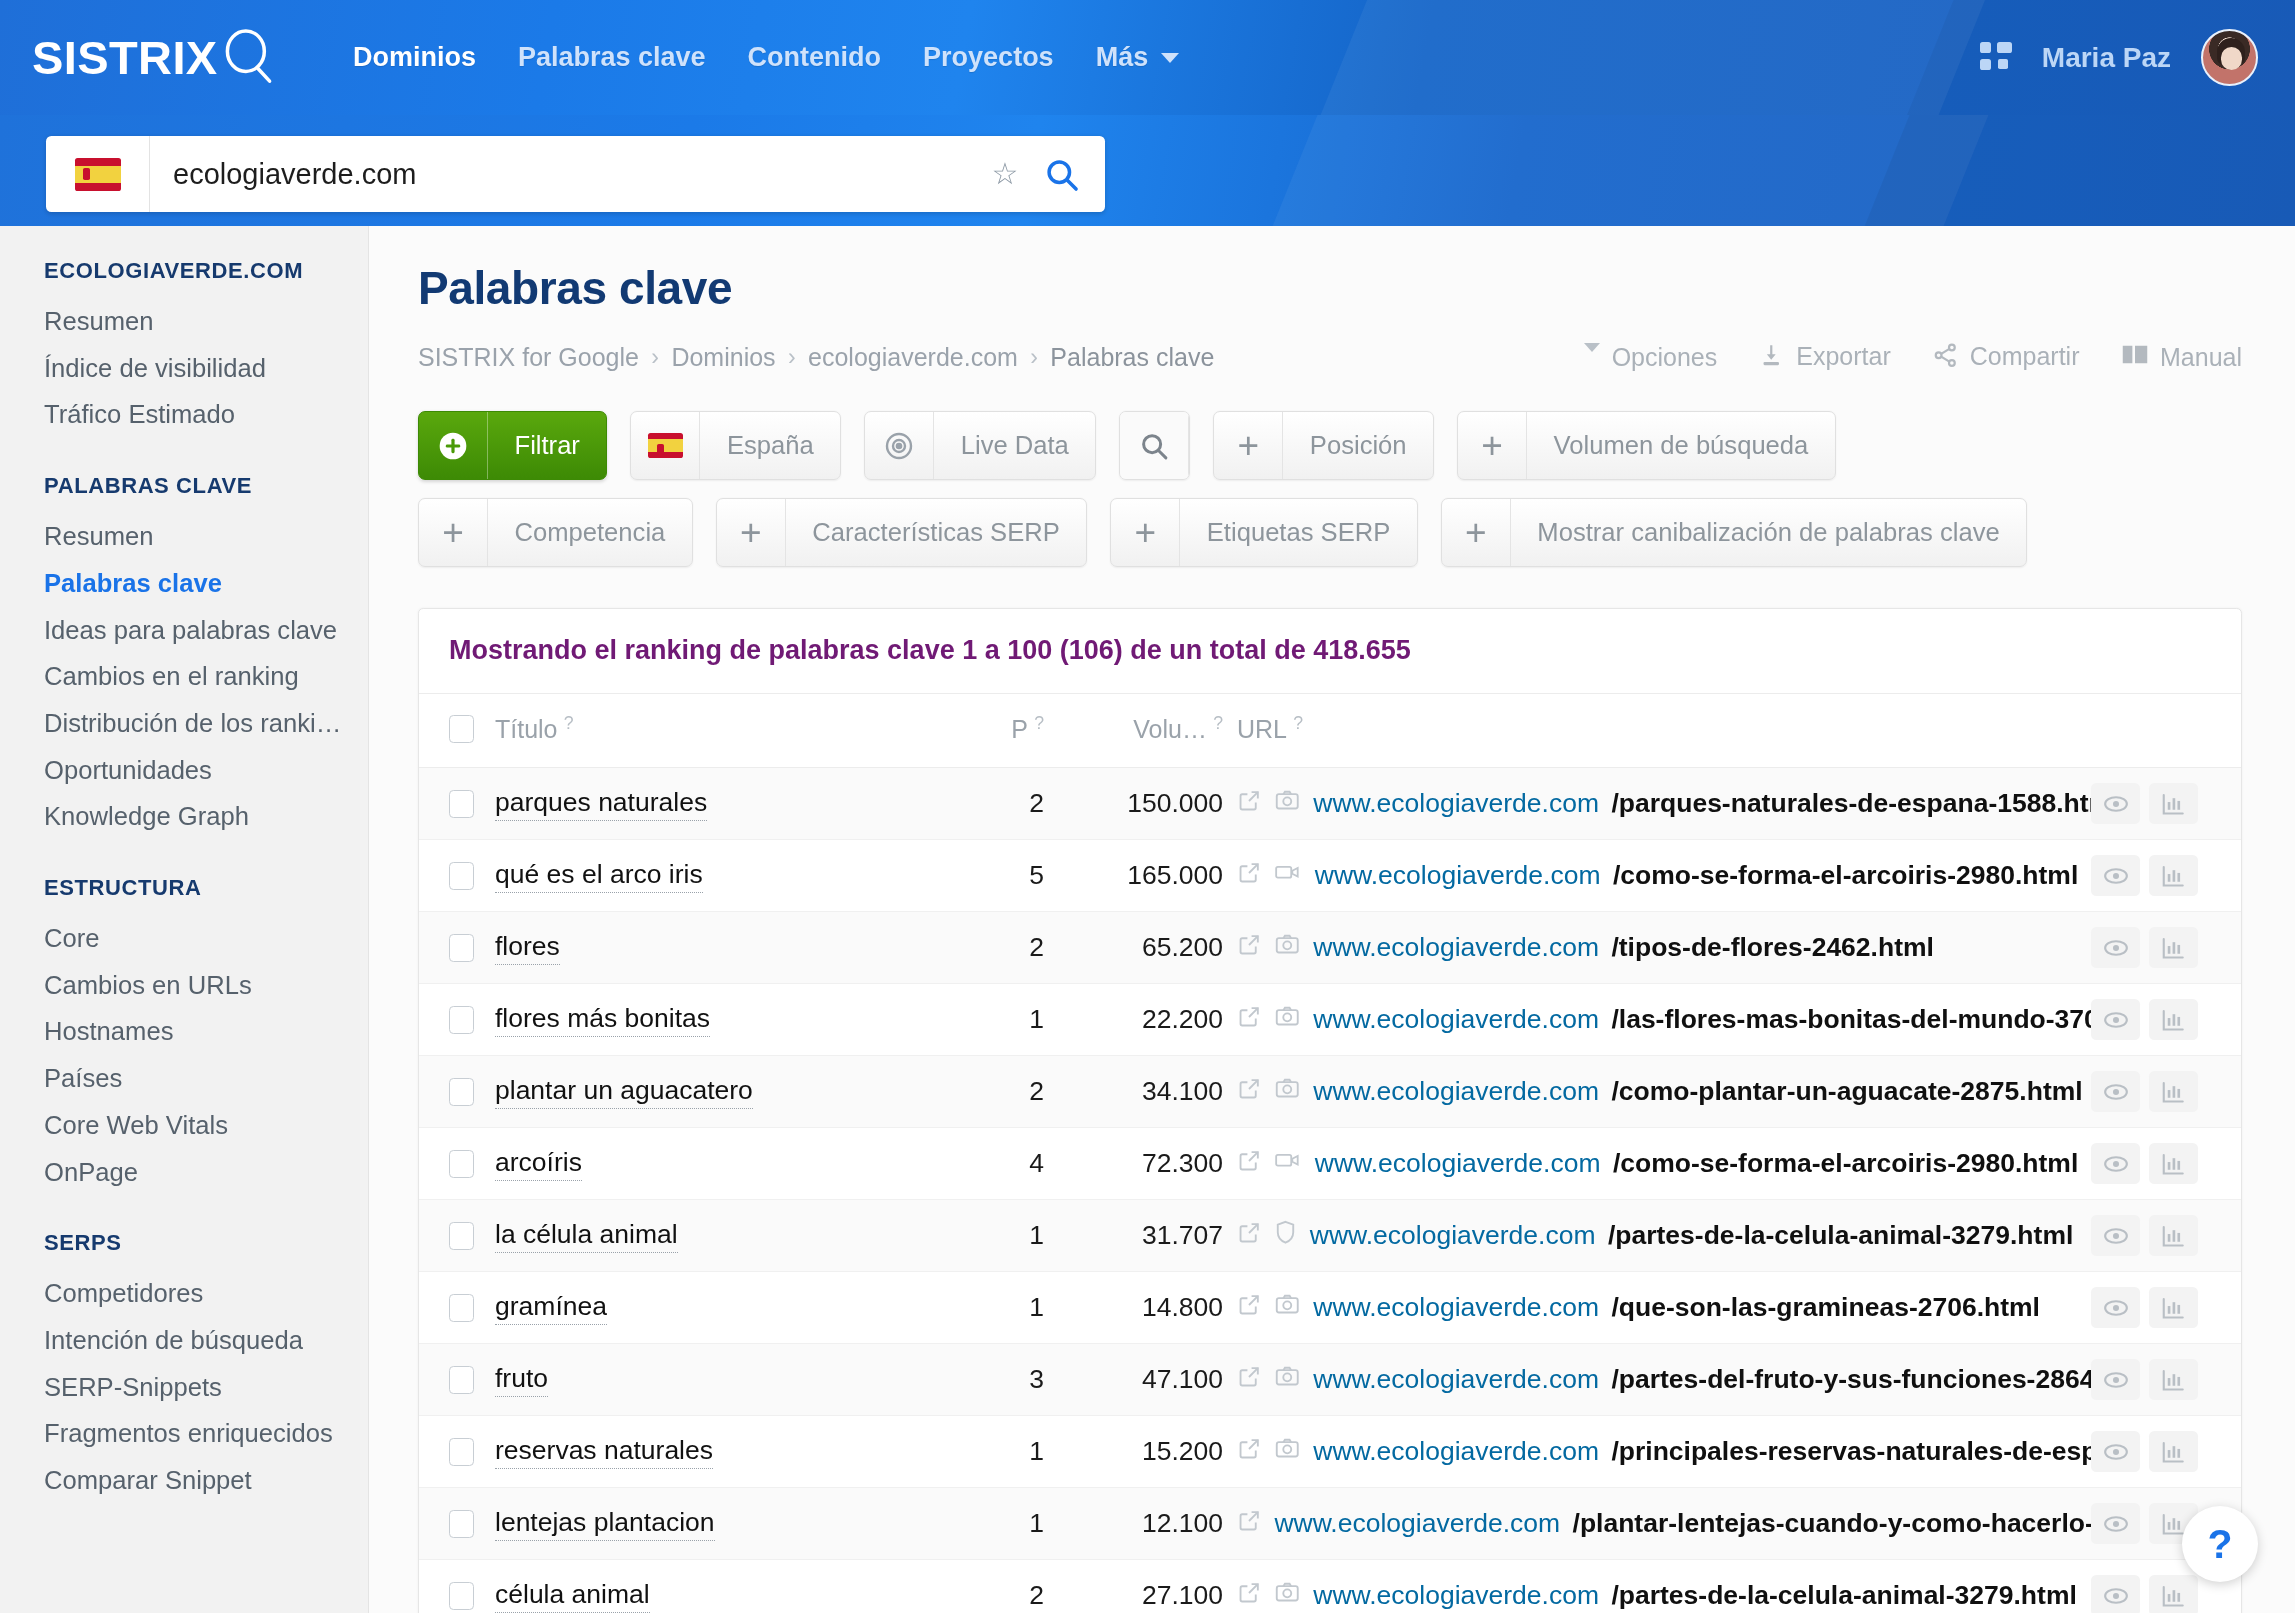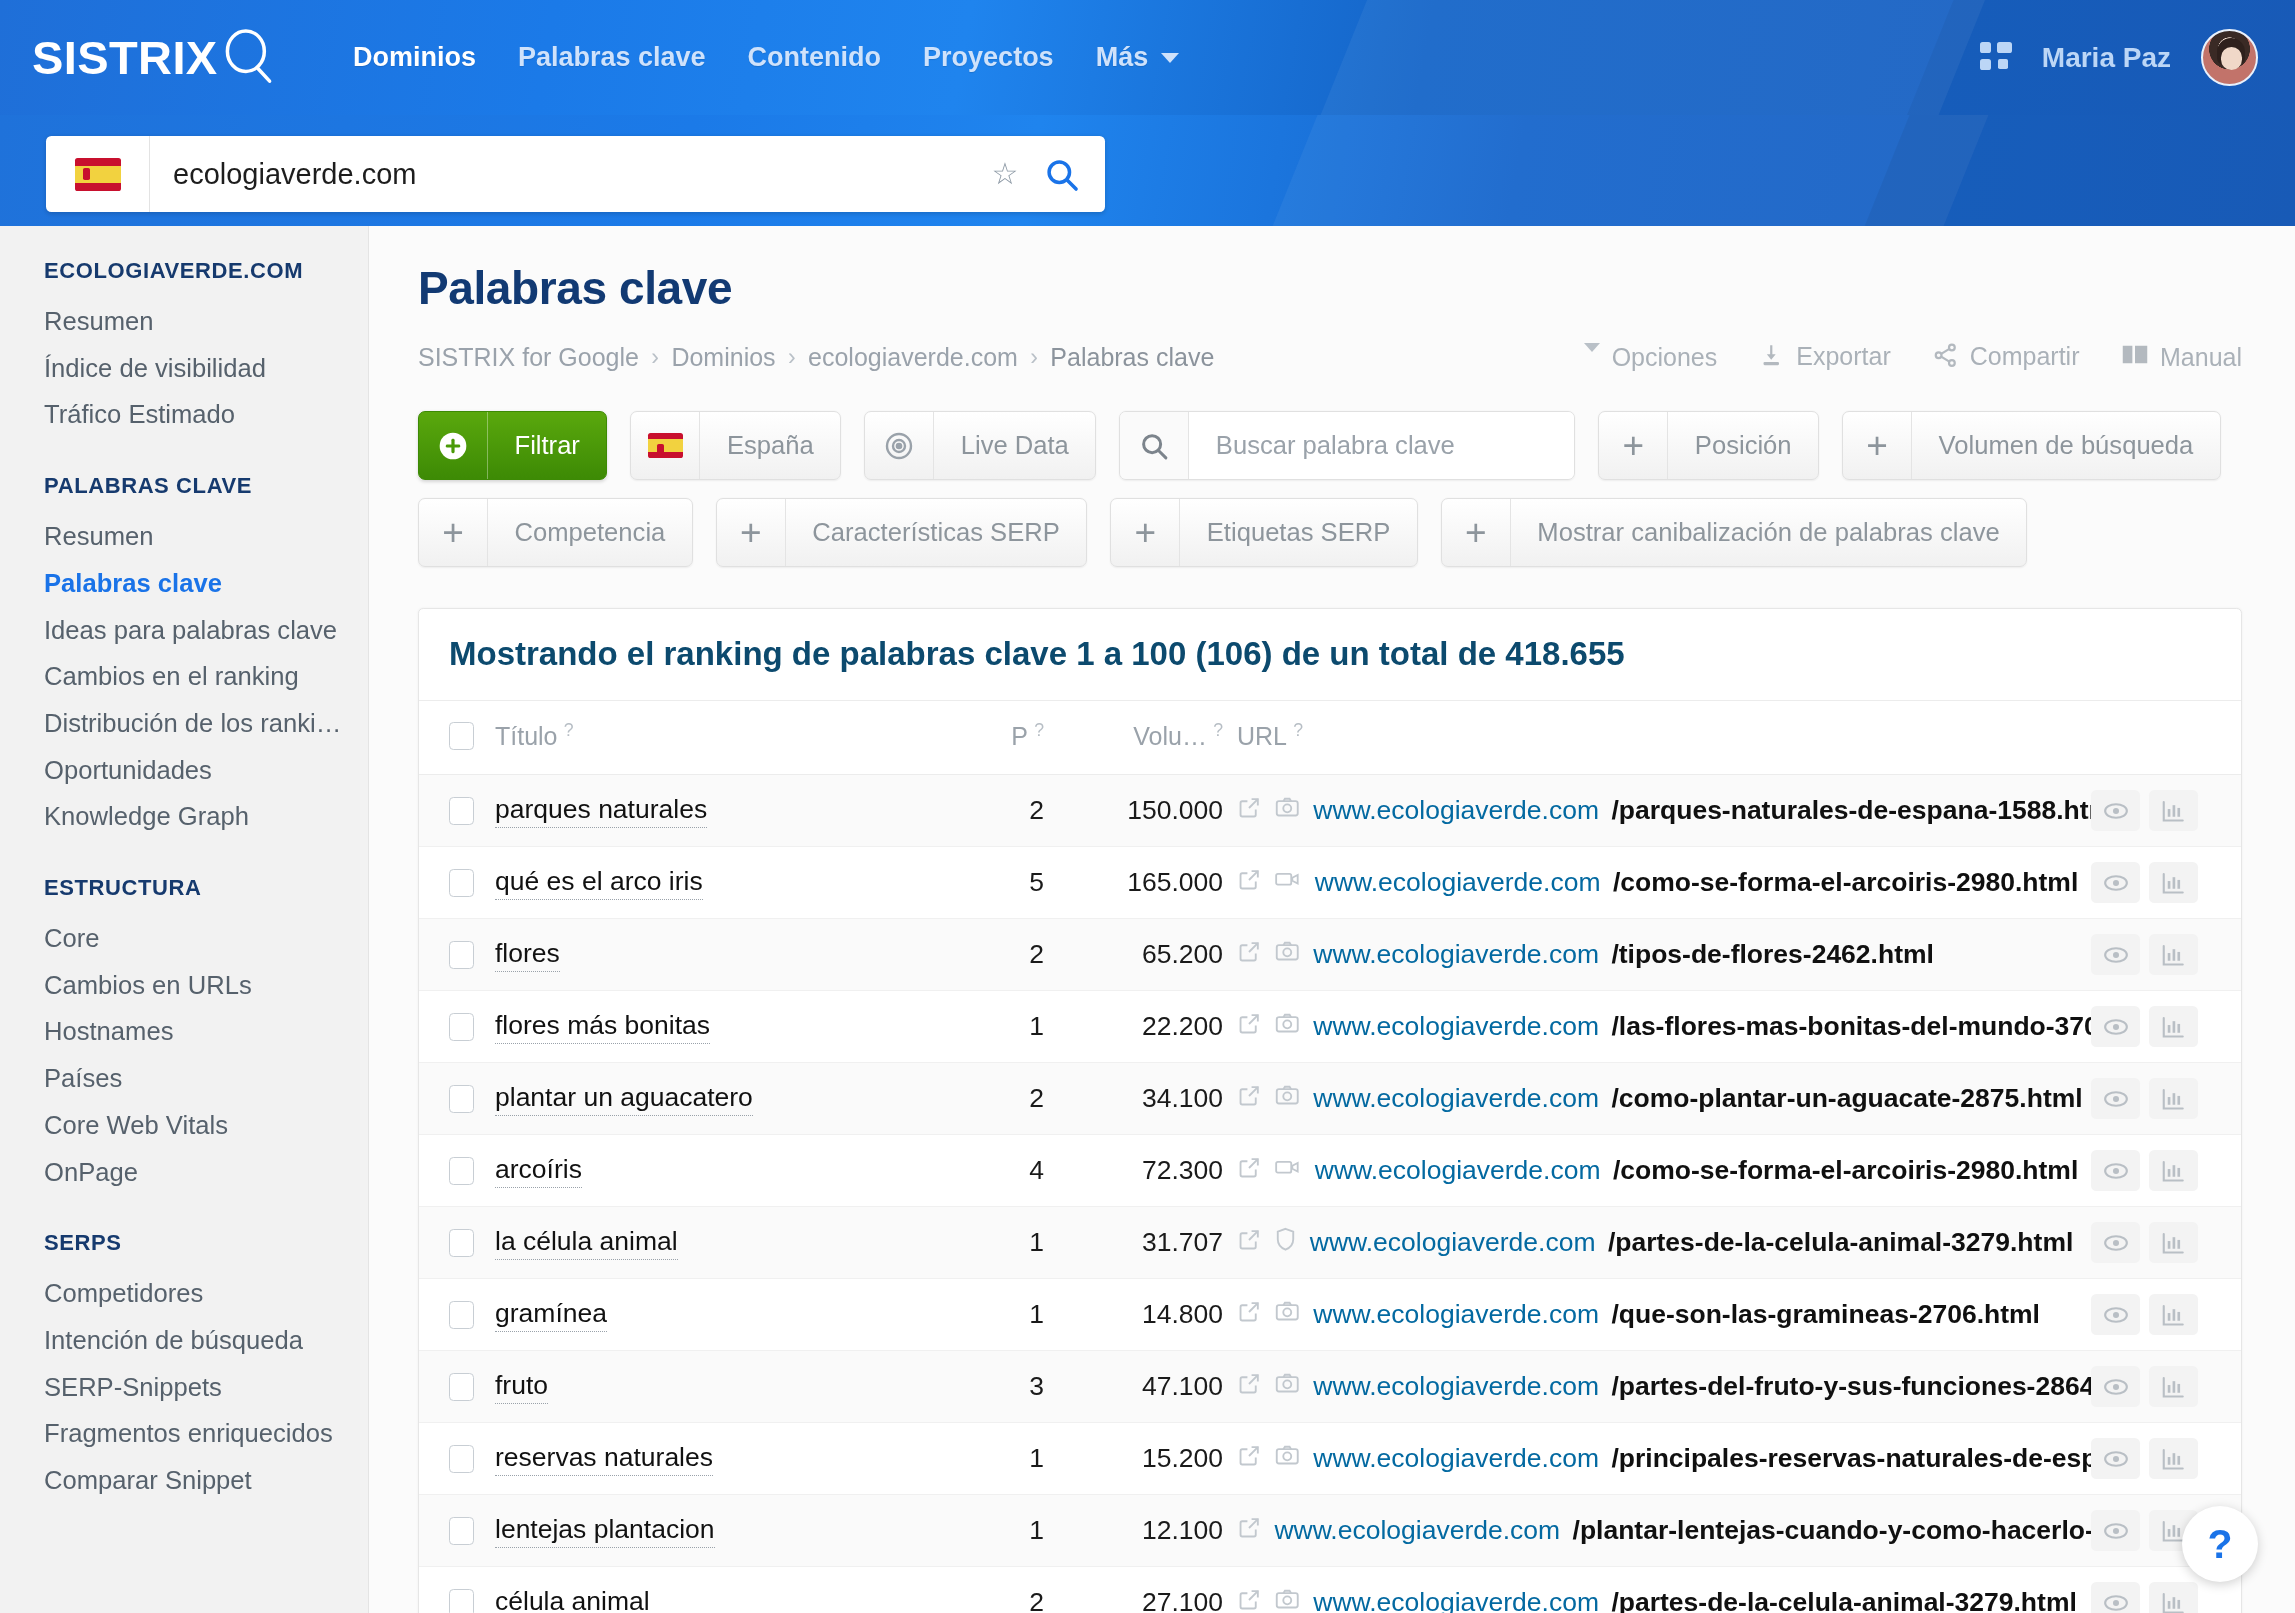--- a/index.html
+++ b/index.html
@@ -196,21 +196,21 @@
   }
   .pill-input input::placeholder { color:#9aa2aa; }
   .pill .ic.white-bg { background:#fafafa; }
 
   
   .panel {
     margin-top: 41px; background:#fff; border:0.9px solid #e6e6e6; border-radius: 5.3px;
     box-shadow: 0 0.9px 2.6px rgba(0,0,0,.06); overflow:hidden;
   }
   .panel-head {
-    padding: 26.5px 30px; font-size: 33px; font-weight: 700; color:#0c4a6e;
+    padding: 26.5px 30px; font-size: 27px; font-weight: 700; color:#701a75;
     border-bottom: 0.9px solid #ececec;
   }
   table { width:100%; border-collapse: collapse; table-layout: fixed; }
   thead th {
     font-size: 25px; color:#9aa2aa; font-weight: 400; text-align:left;
     padding: 19.4px 0 23px 0; border-bottom: 0.9px solid #ececec; vertical-align: middle;
   }
   .qm { font-size: 17.7px; color:#b7bec5; vertical-align: super; margin-left: 6.2px; }
   .c-check { width: 76px; padding-left: 30px !important; }
   .c-title  { width: 459px; }
@@ -426,23 +426,20 @@
         <span class="lbl">Live Data</span>
       </div>
 
       <div class="pill">
         <span class="ic white-bg">
           <svg width="30" height="30" viewBox="0 0 24 24" fill="none" stroke="#7c848c" stroke-width="2.4">
               <circle cx="10.5" cy="10.5" r="6.8"></circle>
               <line x1="15.6" y1="15.6" x2="21.5" y2="21.5" stroke-linecap="round"></line>
             </svg>
         </span>
-        <span class="pill-input">
-          <input placeholder="Buscar palabra clave" style="">
-        </span>
       </div>
 
       <div class="pill">
         <span class="ic">
             <span class="plus">+</span>
           </span>
         <span class="lbl">Posición</span>
       </div>
 
       <div class="pill">

